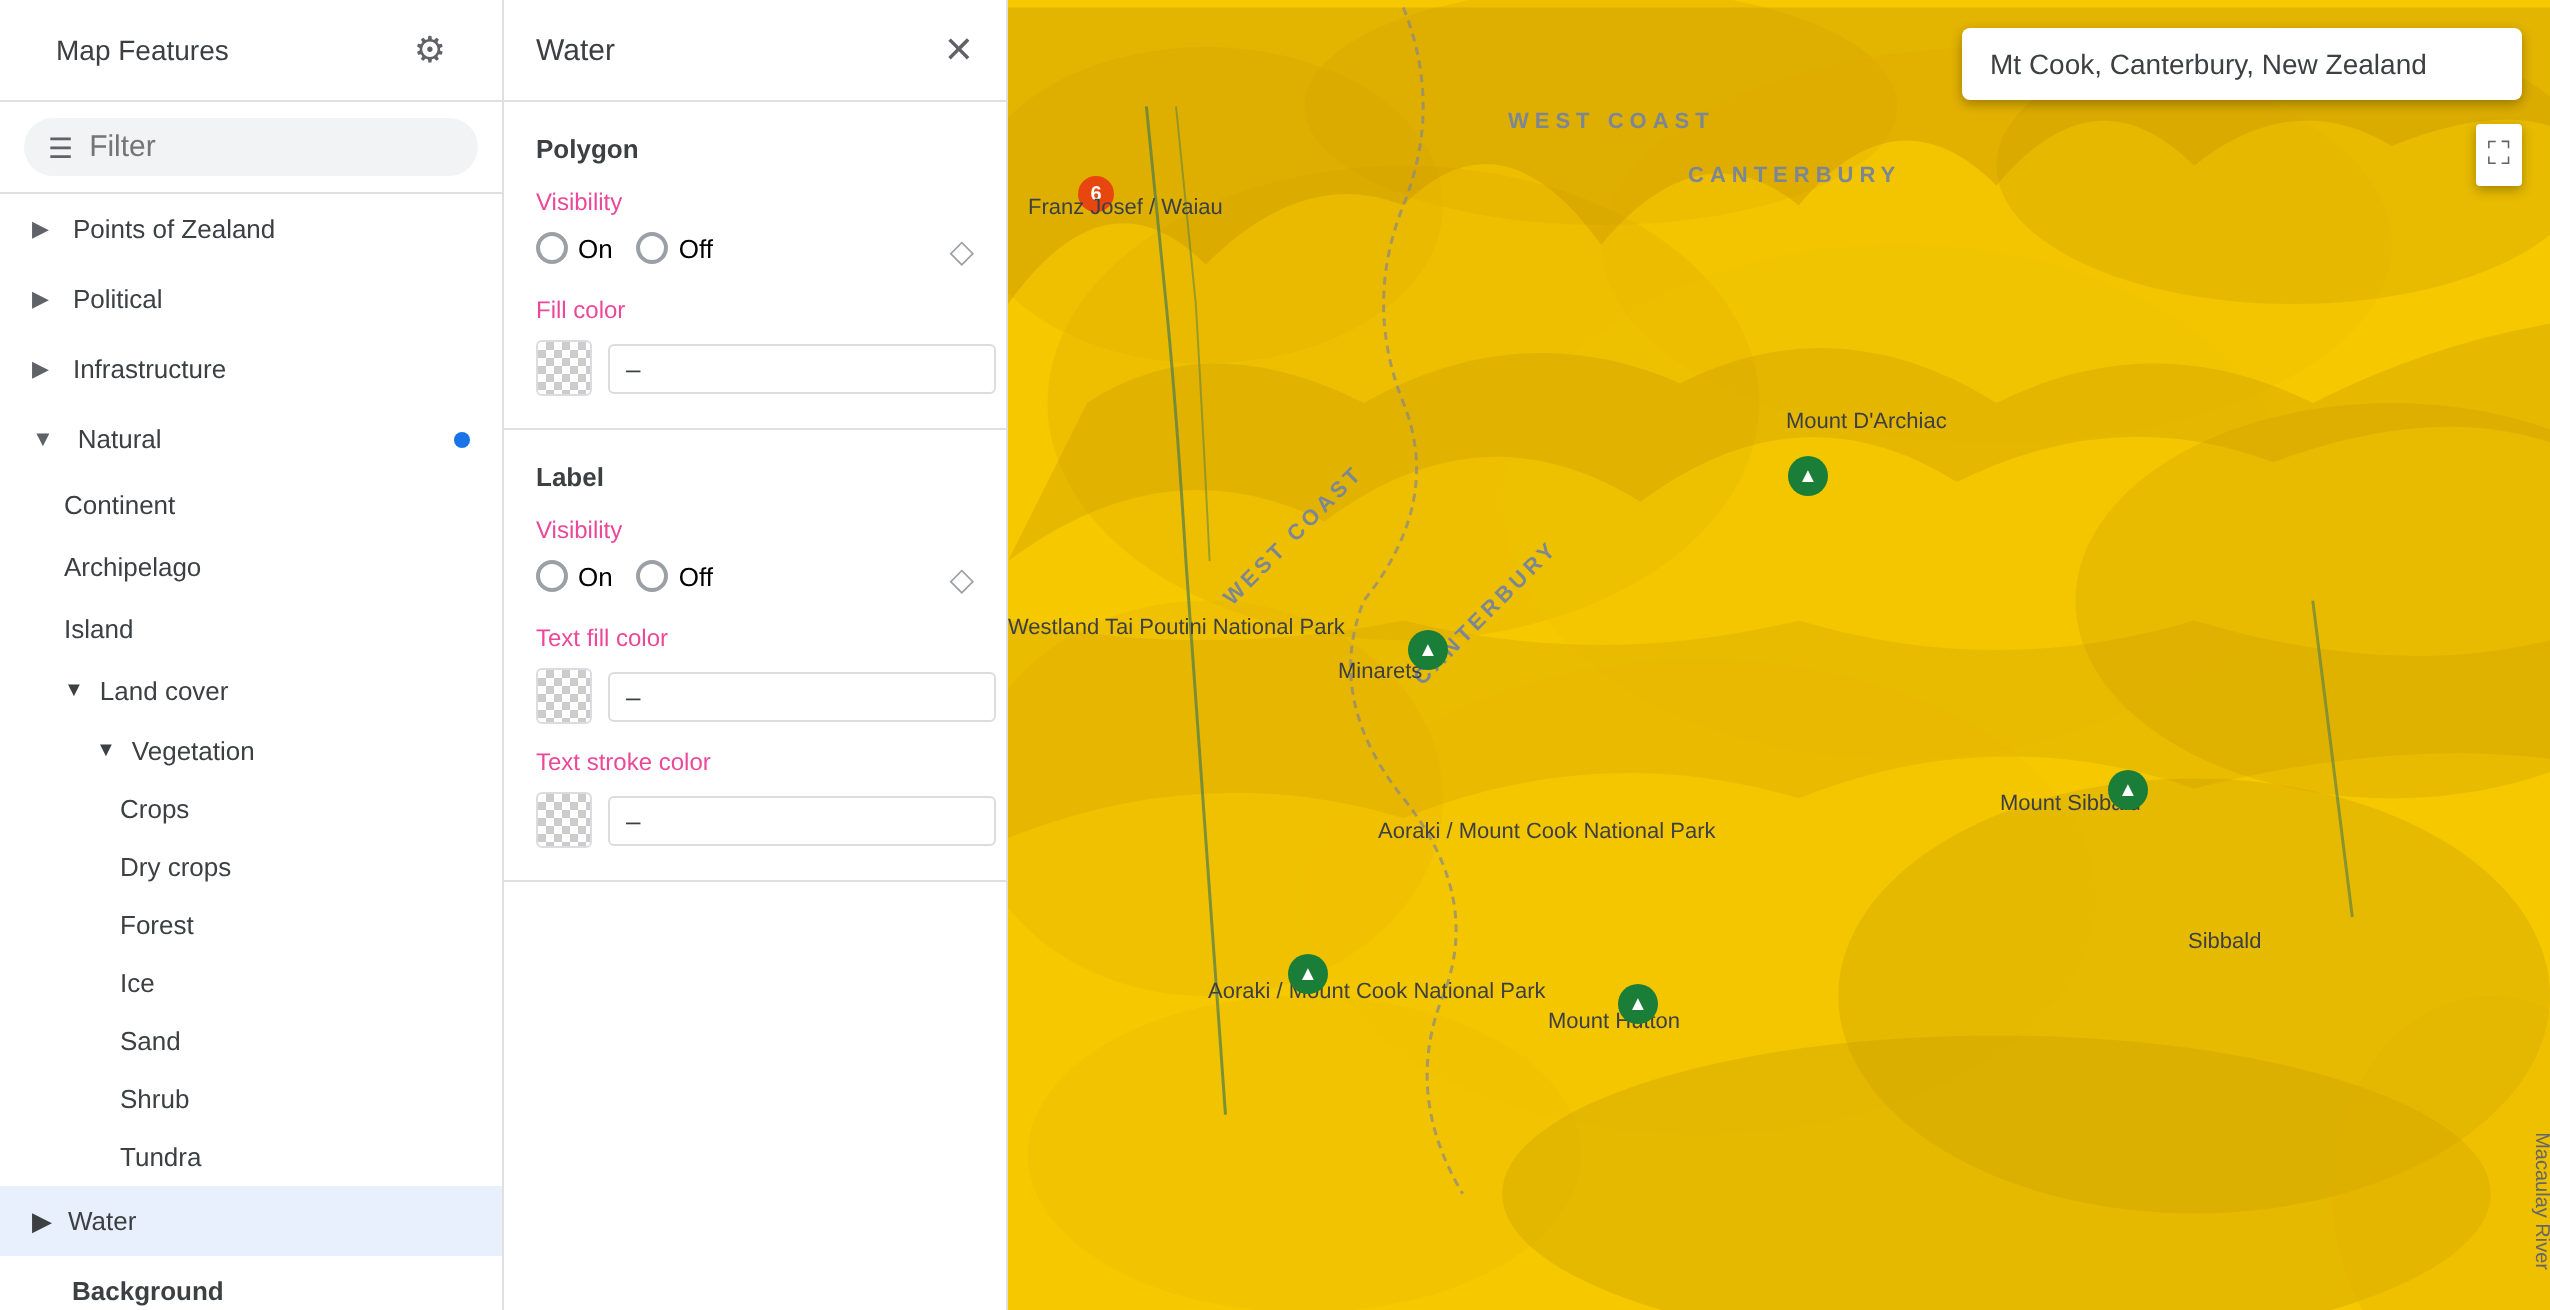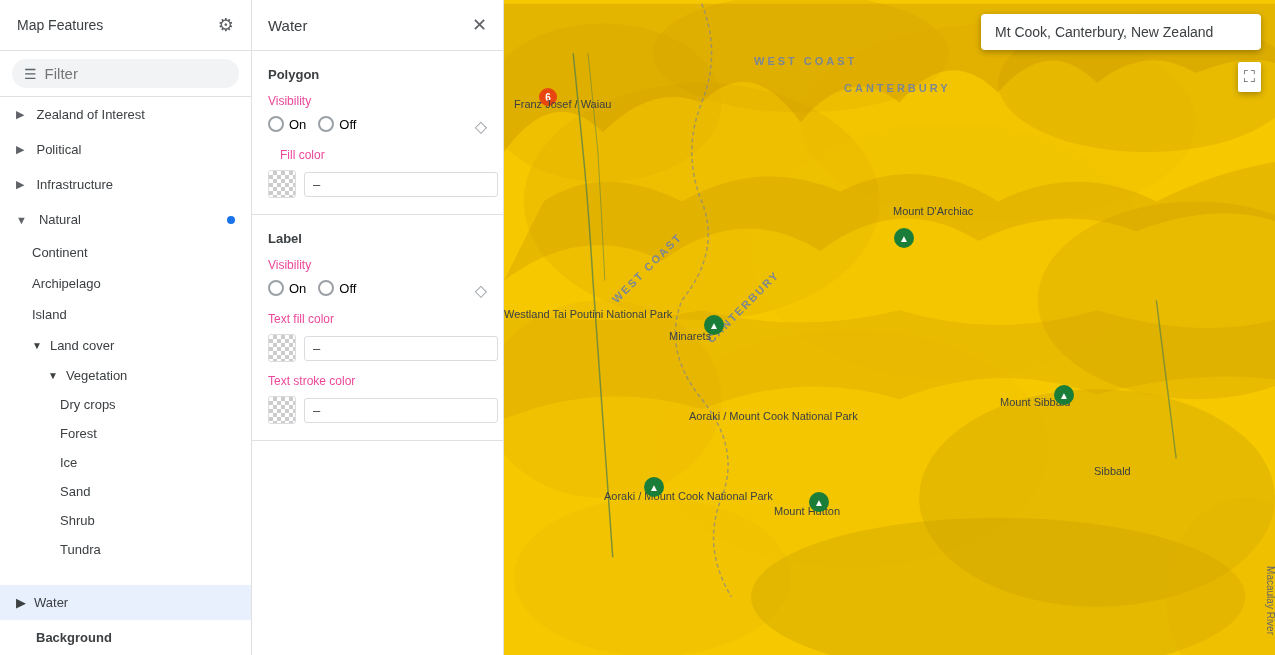--- a/index.html
+++ b/index.html
@@ -13,21 +13,21 @@
       border-right: 1px solid #e0e0e0;
       display: flex;
       flex-direction: column;
       height: 655px;
       overflow-y: auto;
     }
     .sidebar-header {
       display: flex;
       align-items: center;
       justify-content: space-between;
-      padding: 14px 17px;
+      padding: 14px 28px;
       border-bottom: 1px solid #e0e0e0;
     }
     .sidebar-header-title {
       font-size: 14px;
       font-weight: 500;
       color: #3c4043;
     }
     .gear-icon {
       color: #5f6368;
       font-size: 18px;
@@ -319,21 +319,21 @@
   </div>
   <div class="filter-bar">
     <div class="filter-input">
       <span class="filter-icon">☰</span>
       <input type="text" placeholder="Filter" style="">
     </div>
   </div>
 
   <div class="nav-item">
     <span class="chevron">▶</span>
-    <span>Zealand of Interest</span>
+    <span>Points of Zealand</span>
   </div>
   <div class="nav-item">
     <span class="chevron">▶</span>
     <span>Political</span>
   </div>
   <div class="nav-item">
     <span class="chevron">▶</span>
     <span>Infrastructure</span>
   </div>
   <div class="nav-item">
@@ -351,20 +351,21 @@
     <span>Island</span>
   </div>
   <div class="sub-item">
     <span class="chevron" style="font-size:10px;">▼</span>
     <span>Land cover</span>
   </div>
   <div class="sub-sub-item">
     <span class="chevron" style="font-size:10px;">▼</span>
     <span>Vegetation</span>
   </div>
+  <div class="sub-sub-sub-item">Crops</div>
   <div class="sub-sub-sub-item">Dry crops</div>
   <div class="sub-sub-sub-item">Forest</div>
   <div class="sub-sub-sub-item">Ice</div>
   <div class="sub-sub-sub-item">Sand</div>
   <div class="sub-sub-sub-item">Shrub</div>
   <div class="sub-sub-sub-item">Tundra</div>
 
   <div style="flex:1;"></div>
 
   <div class="bottom-item active">
@@ -391,21 +392,21 @@
           <div class="radio-circle"></div>
           <span>On</span>
         </label>
         <label class="radio-option">
           <div class="radio-circle"></div>
           <span>Off</span>
         </label>
       </div>
       <button class="diamond-btn">◇</button>
     </div>
-    <div class="field-label" style="margin-top:12px;margin-left:12px;">Fill color</div>
+    <div class="field-label" style="margin-top:12px;">Fill color</div>
     <div class="color-row">
       <div class="color-preview"></div>
       <input class="color-input" type="text" value="–" style="">
 
     </div>
   </div>
 
   <div class="section">
     <div class="section-title">Label</div>
     <div class="field-label">Visibility</div>

